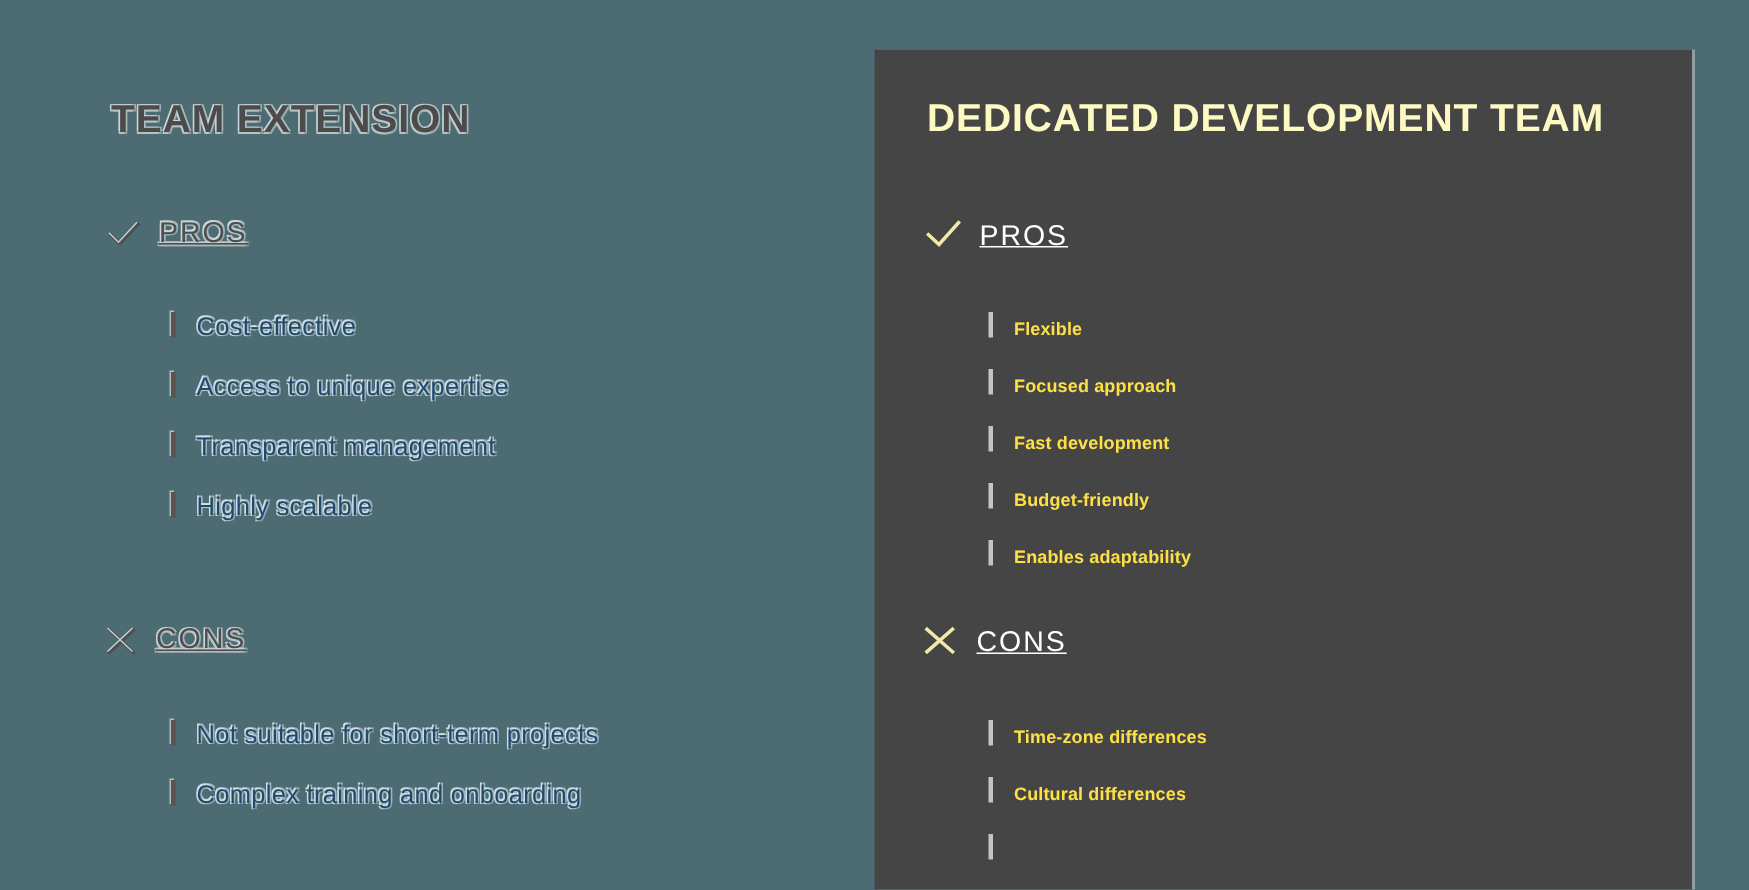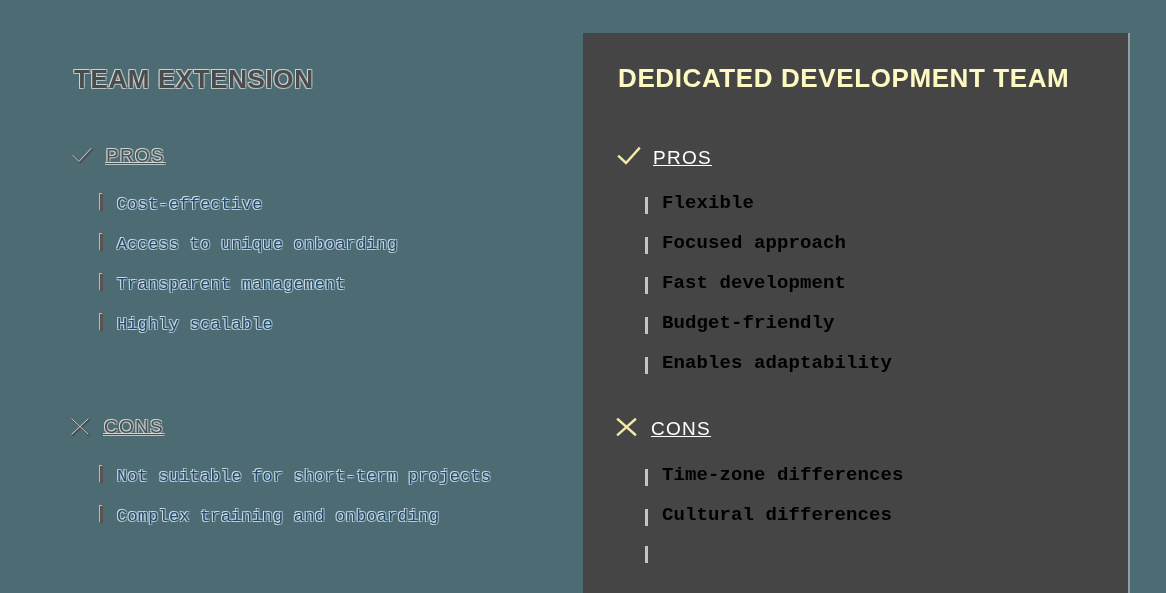--- a/index.html
+++ b/index.html
@@ -94,23 +94,22 @@
 
   
   .bright-head .sec-label {
     color: #ffffff;
   }
 
   
   .item-list {
     position: absolute;
     list-style: none;
-    margin: 0;
+    margin: 14px;
     padding: 0;
-    font-family: Liberation Mono, monospace;
   }
   .item-list li {
     display: flex;
     align-items: baseline;
     white-space: nowrap;
   }
   .bar {
     display: inline-block;
     width: 3px;
     height: 17px;
@@ -135,26 +134,25 @@
        1px  1px 0 #86a0ac;
   }
   #te-pros-list .bar, #te-cons-list .bar {
     background: #5c5350;
     box-shadow: -1px -1px 0 rgba(205,216,219,0.75);
   }
 
   
   #dd-pros-list, #dd-cons-list { left: 645px; }
   #dd-pros-list li, #dd-cons-list li {
-    font-size: 19px;
+    font-size: 12px;
     font-weight: bold;
     letter-spacing: 0.1px;
     margin-bottom: 18px;
-    color: #000000;
-    align-items: center;
+    color: #fde047;
   }
   #dd-pros-list .bar, #dd-cons-list .bar {
     background: #c4c4c4;
   }
 
   
   #te-pros-head { left: 72px; top: 145px; }
   #te-pros-list { top: 192px; }
   #te-cons-head { left: 70px; top: 416px; }
   #te-cons-list { top: 464px; }
@@ -181,21 +179,21 @@
     <span class="sec-label">PROS</span>
   </div>
 
   <ul class="item-list" id="te-pros-list">
     <li>
       <span class="bar"></span>
       <span>Cost-effective</span>
     </li>
     <li>
       <span class="bar"></span>
-      <span>Access to unique onboarding</span>
+      <span>Access to unique expertise</span>
     </li>
     <li>
       <span class="bar"></span>
       <span>Transparent management</span>
     </li>
     <li>
       <span class="bar"></span>
       <span>Highly scalable</span>
     </li>
   </ul>

